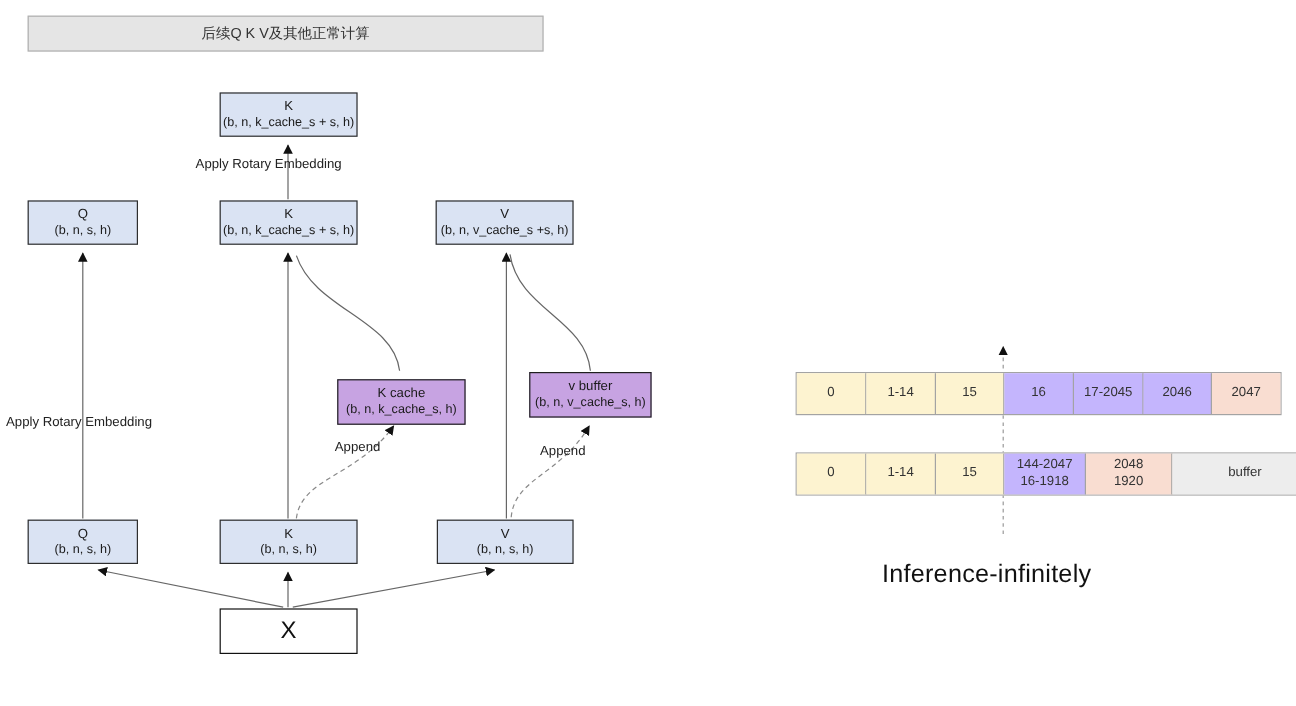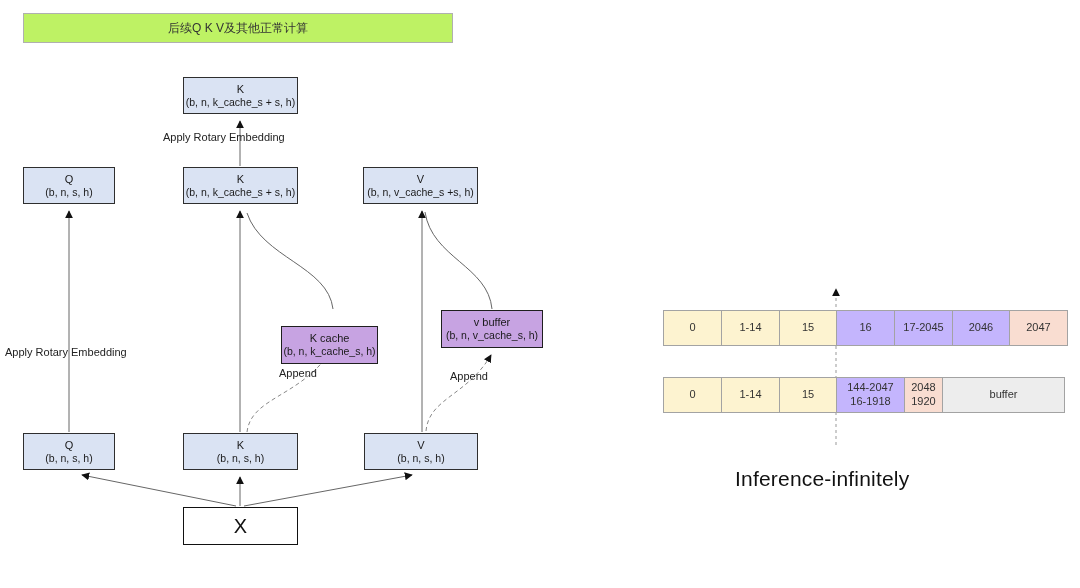--- a/index.html
+++ b/index.html
@@ -5,21 +5,21 @@
   *{margin:0;padding:0;box-sizing:border-box}
   html,body{background:#ffffff}
   body{width:1080px;height:588px;font-family:"Liberation Sans",sans-serif;position:relative;overflow:hidden}
   .canvas{position:absolute;left:0;top:0;width:1080px;height:588px}
   svg.wires{position:absolute;left:0;top:0;display:block}
   .node{position:absolute;display:flex;flex-direction:column;align-items:center;justify-content:center;text-align:center;line-height:1.3}
   .node.blue{background:#dae3f3;border:1.5px solid #2e2e2e}
   .node.purple{background:#c7a3e2;border:1.5px solid #1f1f1f}
   .node .nt{font-size:11px;color:#1a1a1a}
   .node .ns{font-size:10.5px;color:#1a1a1a;white-space:nowrap}
-  .banner{position:absolute;left:23px;top:13px;width:430px;height:30px;border:1px solid #b0b0b0;background:#bef264;
+  .banner{position:absolute;left:23px;top:13px;width:430px;height:30px;border:1px solid #b0b0b0;background:#e5e5e5;
           display:flex;align-items:center;justify-content:center;font-size:12px;color:#333}
   .xbox{position:absolute;left:183px;top:507px;width:115px;height:38px;border:1.5px solid #111;background:#fff;
         display:flex;align-items:center;justify-content:center;font-size:20px;color:#111}
   .lbl{position:absolute;font-size:11px;color:#222;}
   .mrow{position:absolute;display:flex;height:36px;border:1px solid #a3a3a3;background:#fff}
   .cell{display:flex;flex-direction:column;align-items:center;justify-content:center;font-size:11px;color:#333;
         border-right:1px solid #a3a3a3;line-height:1.25;text-align:center}
   .cell:last-child{border-right:none}
   .cell.yellow{background:#fdf3d0}
   .cell.blue{background:#c4b5fd}
@@ -73,21 +73,21 @@
   </div>
   <div class="node blue" style="left:183px;top:167px;width:115px;height:37px">
     <span class="nt">K</span>
     <span class="ns">(b, n, k_cache_s + s, h)</span>
   </div>
   <div class="node blue" style="left:363px;top:167px;width:115px;height:37px">
     <span class="nt">V</span>
     <span class="ns">(b, n, v_cache_s +s, h)</span>
   </div>
 
-  <div class="node purple" style="left:281px;top:326px;width:97px;height:38px">
+  <div class="node purple" style="left:281px;top:316px;width:107px;height:38px">
     <span class="nt">K cache</span>
     <span class="ns">(b, n, k_cache_s, h)</span>
   </div>
   <div class="node purple" style="left:441px;top:310px;width:102px;height:38px">
     <span class="nt">v buffer</span>
     <span class="ns">(b, n, v_cache_s, h)</span>
   </div>
 
   <div class="node blue" style="left:23px;top:433px;width:92px;height:37px">
     <span class="nt">Q</span>
@@ -142,21 +142,21 @@
     <div class="cell yellow" style="width:58px">
       <span>1-14</span>
       </div>
     <div class="cell yellow" style="width:57px">
       <span>15</span>
       </div>
     <div class="cell blue" style="width:68px">
       <span>144-2047</span>
       <span>16-1918</span>
       </div>
-    <div class="cell pink" style="width:38px">
+    <div class="cell pink" style="width:72px">
       <span>2048</span>
       <span>1920</span>
       </div>
     <div class="cell gray" style="width:121px">
       <span>buffer</span>
       </div>
   </div>
 
   <div class="caption">Inference-infinitely</div>
 

